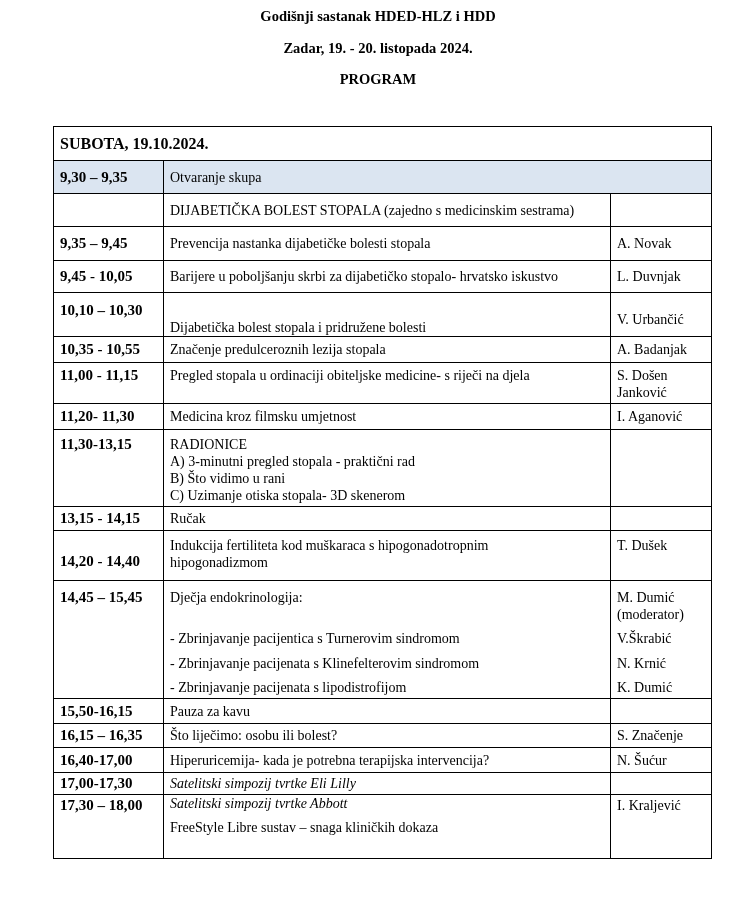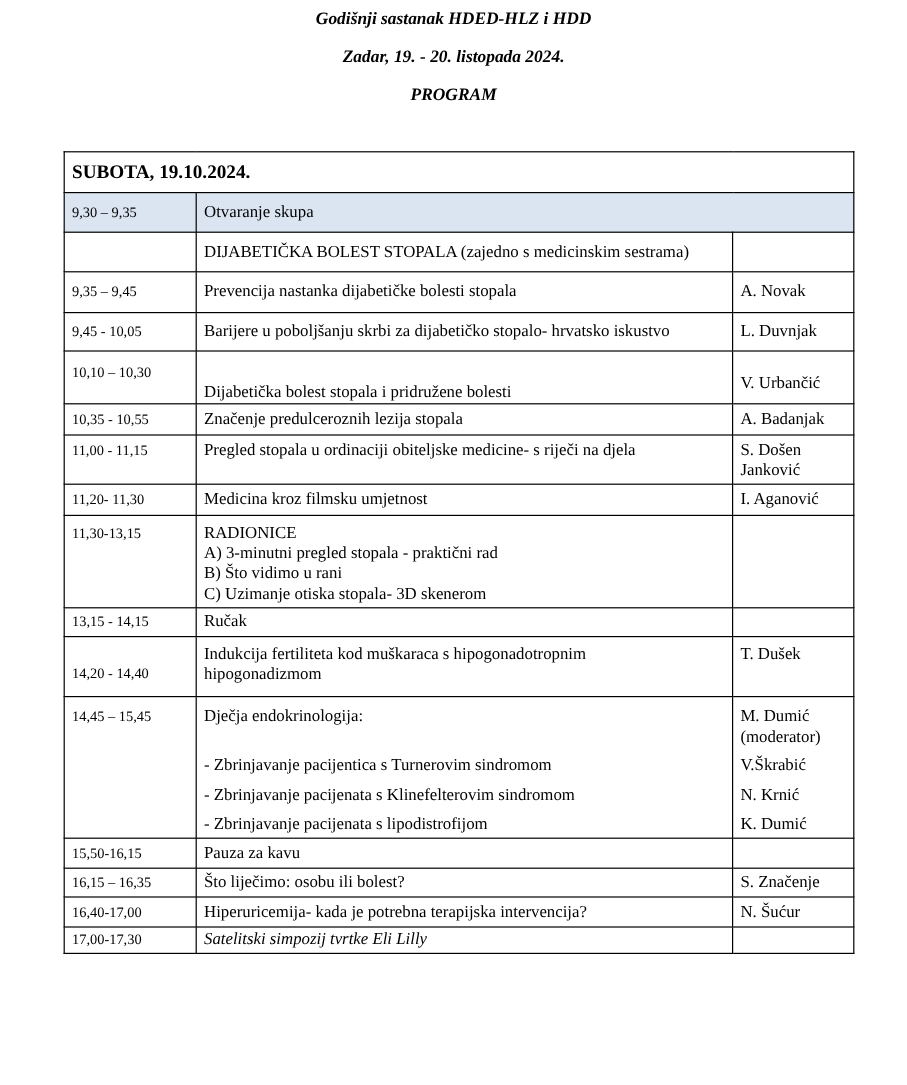--- a/index.html
+++ b/index.html
@@ -1,21 +1,21 @@
 <!DOCTYPE html>
 <html><head>
 <meta charset="utf-8">
 <style>
   html, body { margin: 0; padding: 0; background: #ffffff; }
   body { width: 756px; height: 904px; position: relative; font-family: "Liberation Serif", serif; color: #000; }
-  .hdr { position: absolute; left: 0; width: 756px; text-align: center; font-weight: bold; font-size: 14.5px; font-style: italic; }
+  .hdr { position: absolute; left: 0; width: 756px; text-align: center; font-weight: bold; font-size: 14.5px; }
   #h1 { top: 8px; } #h2 { top: 40px; } #h3 { top: 71px; }
   table { position: absolute; left: 53px; top: 126px; width: 659px; border-collapse: collapse; font-size: 14px; }
   td { border: 1px solid #000; vertical-align: top; padding: 0 6px; line-height: 17px; }
-  td.t { width: 97px; font-weight: normal; font-size: 12px; }
+  td.t { width: 97px; font-weight: bold; font-size: 15px; }
   td.s { width: 88px; }
   .day td { font-weight: bold; height: 33px; vertical-align: middle; font-size: 16px; }
   .hl td { background: #dbe5f1; }
   .i { font-style: italic; }
   .mid td { vertical-align: middle; }
 </style>
 </head>
 <body>
 
 <div class="hdr" id="h1">Godišnji sastanak HDED-HLZ i HDD</div>
@@ -121,14 +121,22 @@
   <tr class="mid" style="height:25px">
     <td class="t">16,40-17,00</td>
     <td>Hiperuricemija- kada je potrebna terapijska intervencija?</td>
     <td class="s">N. Šućur</td>
   </tr>
   <tr class="mid" style="height:22px">
     <td class="t">17,00-17,30</td>
     <td class="i">Satelitski simpozij tvrtke Eli Lilly</td>
     <td class="s"></td>
   </tr>
+  <tr style="height:64px">
+    <td class="t" style="padding-top:2px">17,30 – 18,00</td>
+    <td>
+      <div class="i" style="height:24px">Satelitski simpozij tvrtke Abbott</div>
+      <div>FreeStyle Libre sustav – snaga kliničkih dokaza</div>
+    </td>
+    <td class="s" style="padding-top:2px">I. Kraljević</td>
+  </tr>
 </tbody>
   </table>
 
 </body></html>

